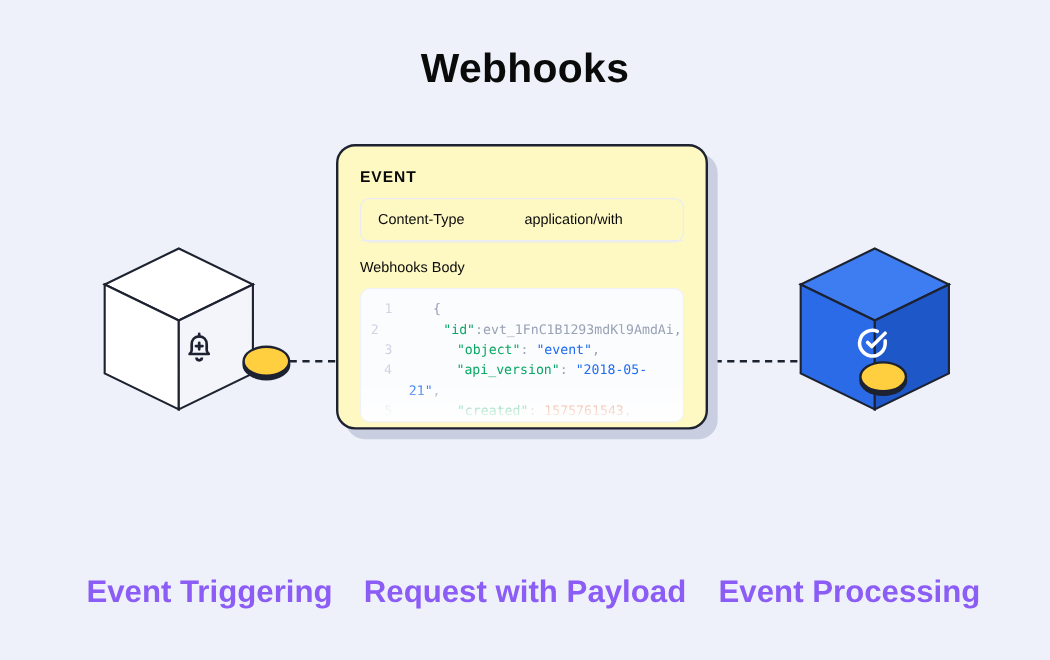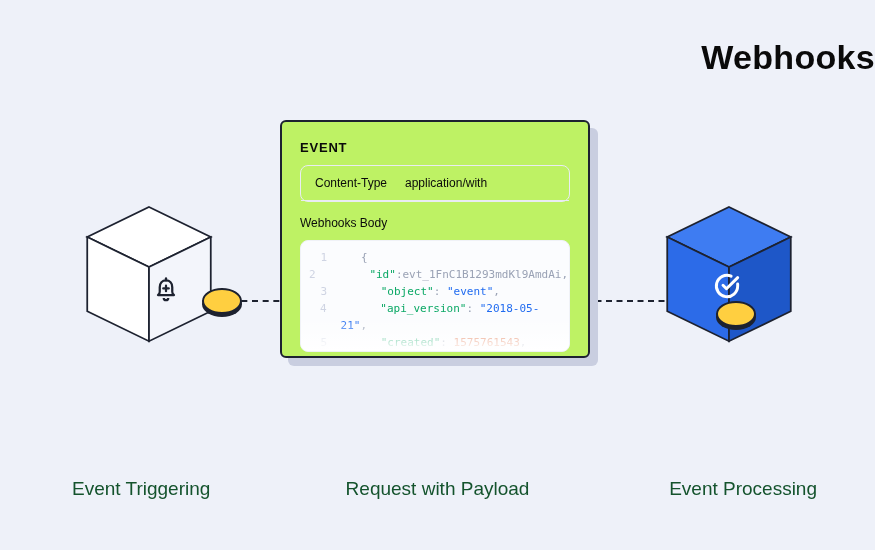--- a/index.html
+++ b/index.html
@@ -1,22 +1,22 @@
 <!DOCTYPE html>
 <html><head>
 <meta charset="utf-8">
 <style>
   *{box-sizing:border-box;margin:0;padding:0}
   html,body{width:875px;height:550px;font-family:-apple-system,BlinkMacSystemFont,"Segoe UI",Helvetica,Arial,sans-serif}
   body{background:#EEF1F9;position:relative;overflow:hidden}
 
-  .title{position:absolute;left:0;right:0;top:38px;text-align:right;font-size:34px;font-weight:800;letter-spacing:.3px;color:#0a0a0a}
+  .title{position:absolute;left:0;right:0;top:38px;text-align:center;font-size:34px;font-weight:800;letter-spacing:.3px;color:#0a0a0a}
 
   
-  .cap{position:absolute;top:478px;font-size:19px;font-weight:400;color:#14532d}
+  .cap{position:absolute;top:478px;font-size:26px;font-weight:700;color:#8b5cf6}
   .cap-left{left:72px}
   .cap-mid{left:0;right:0;text-align:center}
   .cap-right{right:58px}
 
   
   .dash{position:absolute;border-top:2px dashed #1d2230}
   .dash1{top:300px;left:220px;width:70px}
   .dash2{top:300px;left:585px;width:90px}
 
   
@@ -28,26 +28,26 @@
   
   .coin{position:absolute;width:40px;height:26px;border-radius:50%;background:#FFCF40;border:2px solid #1d2230;box-shadow:0 3px 0 0 #1d2230}
   .coin-left{left:202px;top:288px}
   .coin-right{left:716px;top:301px}
 
   .check-svg{position:absolute;left:711px;top:270px;width:32px;height:32px}
 
   .bell-svg{position:absolute;left:151px;top:276px;width:30px;height:30px}
 
   
-  .card{position:absolute;left:280px;top:120px;width:310px;background:#bef264;border:2px solid #1d2230;border-radius:6px;box-shadow:8px 8px 0 0 #c9cee0;padding:18px 18px 4px}
+  .card{position:absolute;left:280px;top:120px;width:310px;background:#fef9c3;border:2px solid #1d2230;border-radius:16px;box-shadow:8px 8px 0 0 #c9cee0;padding:18px 18px 4px}
   .card h3{font-size:13px;font-weight:800;letter-spacing:.8px;color:#0a0a0a}
   .sublabel{font-size:12px;font-weight:500;margin-top:14px;color:#0a0a0a}
 
   .hdrbox{margin-top:10px;border:1px solid #e9ecf3;border-radius:8px}
-  .hdrrow{display:flex;padding:10px 14px;font-size:12px;color:#0a0a0a;border-bottom:1px solid #e9ecf3}
+  .hdrrow{display:flex;gap:32px;padding:10px 14px;font-size:12px;color:#0a0a0a;border-bottom:1px solid #e9ecf3}
   .hdrrow span:first-child{min-width:90px}
   .viewall{padding:10px 14px;font-size:11px;font-weight:700;letter-spacing:.3px;color:#206BF0;cursor:pointer;user-select:none}
 
   .codebox{margin-top:10px;background:#fbfcfe;border:1px solid #f0f2f7;border-radius:8px;padding:8px 8px;font-family:ui-monospace,Menlo,Consolas,monospace;font-size:11px;line-height:1.55;color:#9aa2b5;position:relative;height:112px;overflow:hidden}
   .codebox::after{content:"";position:absolute;left:0;right:0;bottom:0;height:34px;background:linear-gradient(to bottom,rgba(255,255,255,0),#fff)}
   .cl{display:flex}
   .ln{width:18px;text-align:right;margin-right:14px;color:#cfd4e3}
   .k{color:#0ba865}
   .s{color:#9aa2b5}
   .v1{color:#206BF0}

